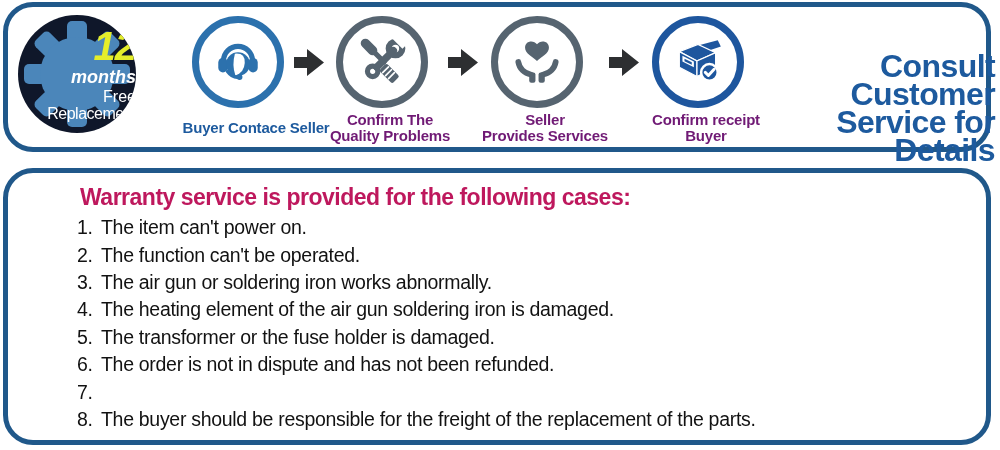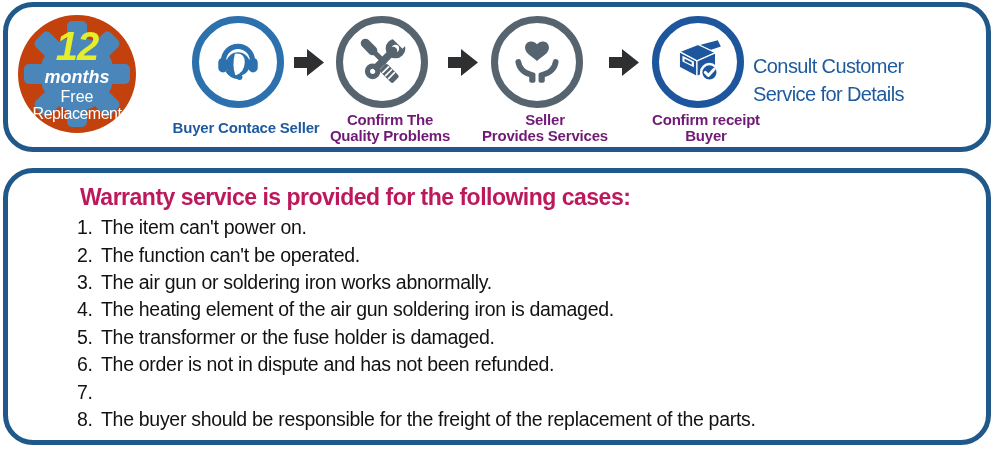--- a/index.html
+++ b/index.html
@@ -6,21 +6,21 @@
   body{
     width:1000px;height:450px;position:relative;background:#fff;
     font-family:"Liberation Sans", sans-serif;overflow:hidden;
   }
   .panel{position:absolute;border:5px solid #20588a;border-radius:30px;background:#fff;}
   #top-panel{left:3px;top:2px;width:978px;height:140px;}
   #bottom-panel{left:3px;top:168px;width:978px;height:267px;}
 
   
   .badge{position:absolute;left:10px;top:8px;width:118px;height:118px;border-radius:50%;
-         background:#c2410c;text-align:center;color:#fff;overflow:hidden;}
+         background:#0f172a;text-align:right;color:#fff;overflow:hidden;}
   .badge svg{position:absolute;left:0;top:0;}
   .badge-text{position:relative;z-index:2;line-height:1;}
   .badge-num{font-size:40px;font-weight:bold;font-style:italic;color:#e5ee2a;margin-top:11px;letter-spacing:-1px;}
   .badge-months{font-size:18px;font-weight:bold;font-style:italic;margin-top:2px;}
   .badge-free{font-size:16px;margin-top:3px;}
   .badge-repl{font-size:16px;margin-top:1px;letter-spacing:-0.5px;}
 
   
   .step-circle{position:absolute;width:78px;height:78px;border-radius:50%;background:#fff;
                display:flex;align-items:center;justify-content:center;}
@@ -29,22 +29,22 @@
   .ring-navy{border:7px solid #1e569e;}
 
   .step-label{position:absolute;width:176px;text-align:center;font-size:15px;line-height:15.5px;
               font-weight:bold;letter-spacing:-0.2px;}
   .lbl-blue{color:#1d5a9e;}
   .lbl-gray{color:#701a75;}
   .single{padding-top:8px;}
 
   .arrow{position:absolute;top:42px;width:30px;height:27px;}
 
-  .consult{position:absolute;left:745px;top:45px;width:242px;text-align:left;
-           font-size:20px;line-height:28px;font-weight:normal;color:#1d5a9e;letter-spacing:-0.6px;}
+  .consult{position:absolute;left:745px;top:45px;width:242px;text-align:right;
+           font-size:32px;line-height:28px;font-weight:bold;color:#1d5a9e;letter-spacing:-0.6px;}
 
   
   .w-heading{position:absolute;left:72px;top:11px;font-size:23px;font-weight:bold;color:#be185d;
              letter-spacing:-0.5px;}
   .w-list{position:absolute;left:69px;top:41px;}
   .w-row{display:flex;height:27.4px;align-items:center;font-size:19.5px;color:#121212;
          letter-spacing:-0.3px;}
   .w-num{width:24px;flex:none;}
   .w-text{white-space:nowrap;}
 </style>
@@ -79,21 +79,21 @@
     <svg width="54" height="54" viewBox="0 0 52 52">
       <path d="M12 25 a14 14 0 0 1 28 0" fill="none" stroke="#2c71ad" stroke-width="5"></path>
       <rect x="7" y="22" width="9" height="14" rx="4.5" fill="#2c71ad"></rect>
       <rect x="36" y="22" width="9" height="14" rx="4.5" fill="#2c71ad"></rect>
       <circle cx="26" cy="28" r="11.5" fill="#2c71ad"></circle>
       <path d="M23 18 q10 -1 9.5 9 q-0.5 9 -9 12 q-3.5 -10 -0.5 -21" fill="#fff"></path>
       <path d="M16 35 q4.5 6 10 5.5" fill="none" stroke="#2c71ad" stroke-width="3.5" stroke-linecap="round"></path>
       <circle cx="27.5" cy="40.5" r="2.8" fill="#2c71ad"></circle>
     </svg>
   </div>
-  <div class="step-label lbl-blue single" style="left:150px;top:105px;">
+  <div class="step-label lbl-blue single" style="left:160px;top:105px;">
     <div>Buyer Contace Seller</div>
     <div></div>
   </div>
 
   <svg class="arrow" style="left:286px;" viewBox="0 0 30 27">
     <path d="M0 8 h13 v-8 l17 13.5 l-17 13.5 v-8 h-13 z" fill="#2d2f31"></path>
   </svg>
 
   <div class="step-circle ring-gray" style="left:328px;top:9px;">
     <svg width="54" height="54" viewBox="0 0 52 52">

